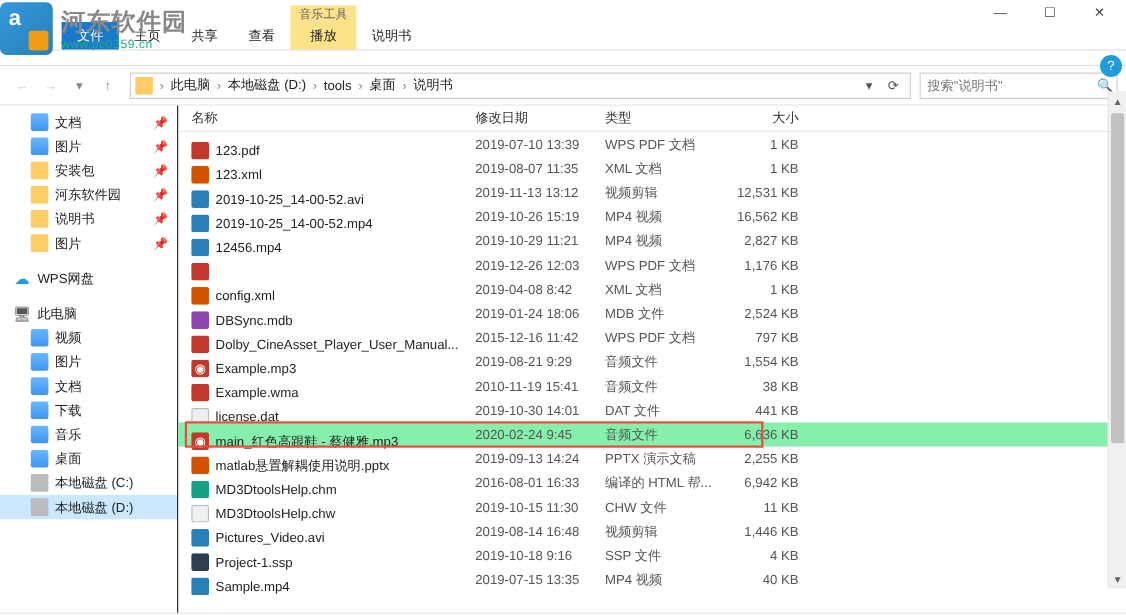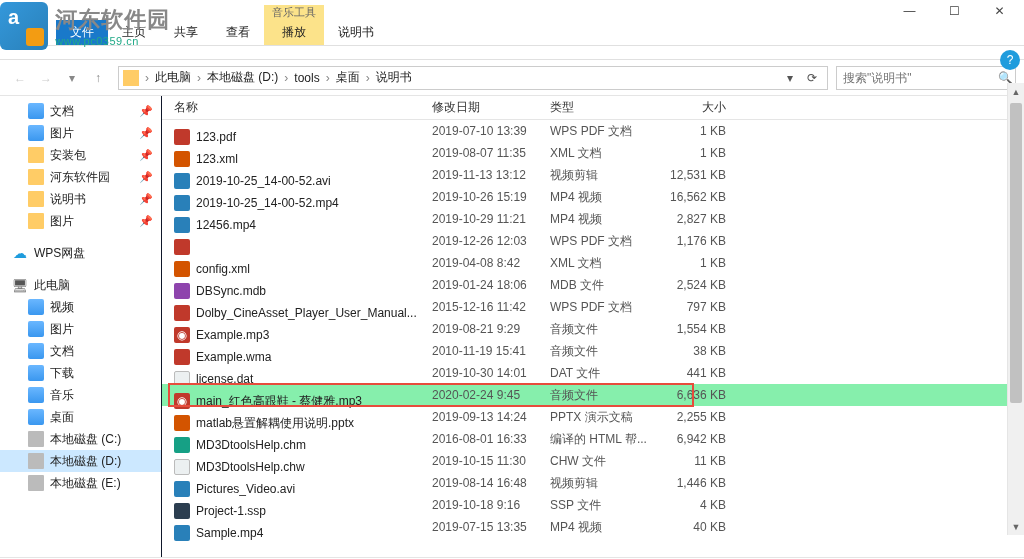--- a/index.html
+++ b/index.html
@@ -221,24 +221,20 @@
        <span>桌面</span>
      </div>
       <div class="side-item ">
        <span class="side-icon ic-drive"></span>
        <span>本地磁盘 (C:)</span>
      </div>
       <div class="side-item selected">
        <span class="side-icon ic-drive"></span>
        <span>本地磁盘 (D:)</span>
      </div>
-      <div class="side-item ">
-       <span class="side-icon ic-drive"></span>
-       <span>本地磁盘 (E:)</span>
-     </div>
     </div>
   <div class="content">
     <div class="col-headers">
       <div class="col col-name">名称</div>
       <div class="col col-date">修改日期</div>
       <div class="col col-type">类型</div>
       <div class="col col-size">大小</div>
     </div>
     <div class="file-list" id="file-list">
         <div class="file-row  ">

